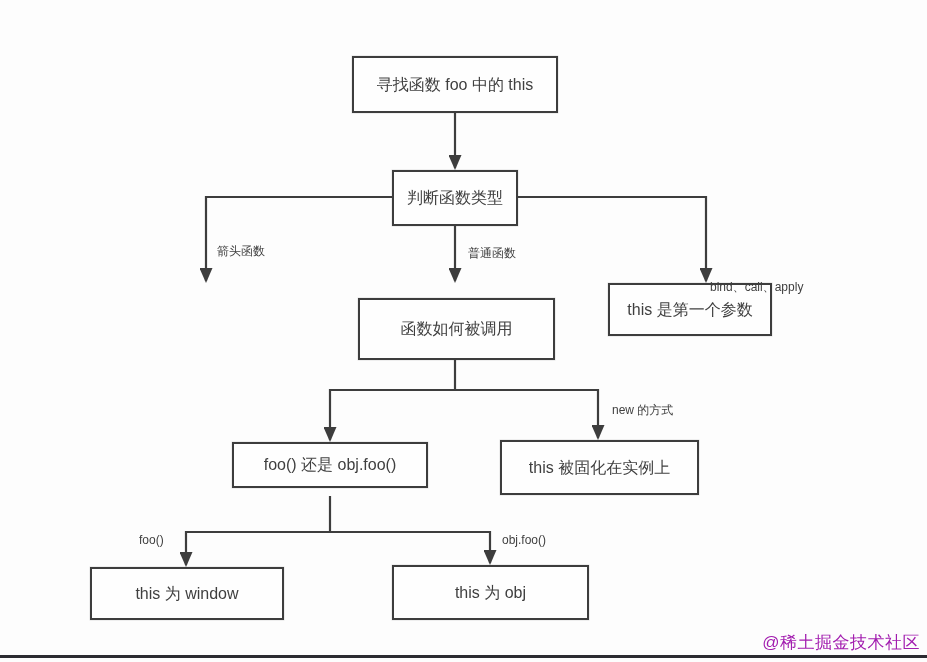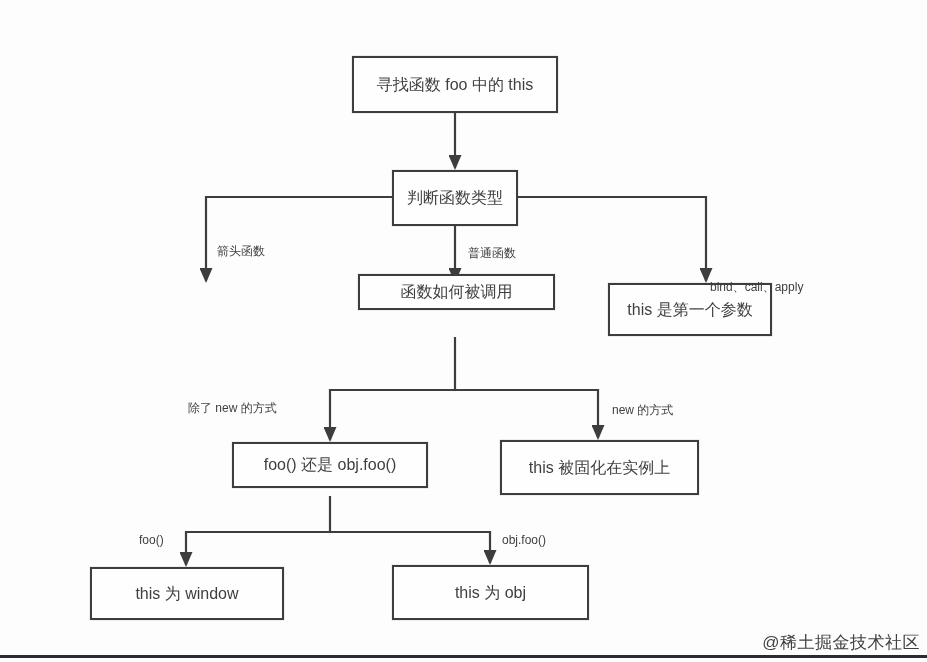--- a/index.html
+++ b/index.html
@@ -40,41 +40,41 @@
   }
   .edge-label {
     position: absolute;
     color: #3f3f3f;
     font-size: 12px;
     white-space: nowrap;
   }
   #n-find       { left: 352px; top: 56px;  width: 206px; height: 57px; }
   #n-judge      { left: 392px; top: 170px; width: 126px; height: 56px; }
   #n-wrapped    { left: 108px; top: 283px; width: 199px; height: 53px; font-size: 15.5px; }
-  #n-howcalled  { left: 358px; top: 274px; width: 197px; height: 36px; }
+  #n-howcalled  { left: 358px; top: 298px; width: 197px; height: 62px; }
   #n-bindparam  { left: 608px; top: 283px; width: 164px; height: 53px; }
   #n-fooobjfoo  { left: 232px; top: 442px; width: 196px; height: 46px; }
   #n-instance   { left: 500px; top: 440px; width: 199px; height: 55px; }
   #n-window     { left: 90px;  top: 567px; width: 194px; height: 53px; }
   #n-obj        { left: 392px; top: 565px; width: 197px; height: 55px; }
 
   #l-arrowfn    { left: 217px; top: 243px; }
   #l-normalfn   { left: 468px; top: 245px; }
   #l-bindcall   { left: 710px; top: 246px; margin-top: 33px; }
   #l-exceptnew  { left: 188px; top: 400px; }
   #l-newway     { left: 612px; top: 402px; }
   #l-foocall    { left: 139px; top: 533px; }
   #l-objfoocall { left: 502px; top: 533px; }
 
   #watermark {
     position: absolute;
     right: 7px;
     top: 631px;
     font-size: 17px;
-    color: #404040;
+    color: #a21caf;
     letter-spacing: 0.5px;
   }
   #bottom-bar {
     position: absolute;
     left: 0;
     top: 655px;
     width: 927px;
     height: 2.5px;
     background: #2b2b31;
   }
@@ -120,21 +120,20 @@
   <div class="node" id="n-window">this 为 window</div>
 
   <div class="node" id="n-obj">this 为 obj</div>
 
   <span class="edge-label" id="l-arrowfn">箭头函数</span>
 
   <span class="edge-label" id="l-normalfn">普通函数</span>
 
   <span class="edge-label" id="l-bindcall">bind、call、apply</span>
 
-  <span class="edge-label" id="l-exceptnew">除了 new 的方式</span>
 
   <span class="edge-label" id="l-newway">new 的方式</span>
 
   <span class="edge-label" id="l-foocall">foo()</span>
 
   <span class="edge-label" id="l-objfoocall">obj.foo()</span>
 
   <span id="watermark">@稀土掘金技术社区</span>
 
   <div id="bottom-bar"></div>

